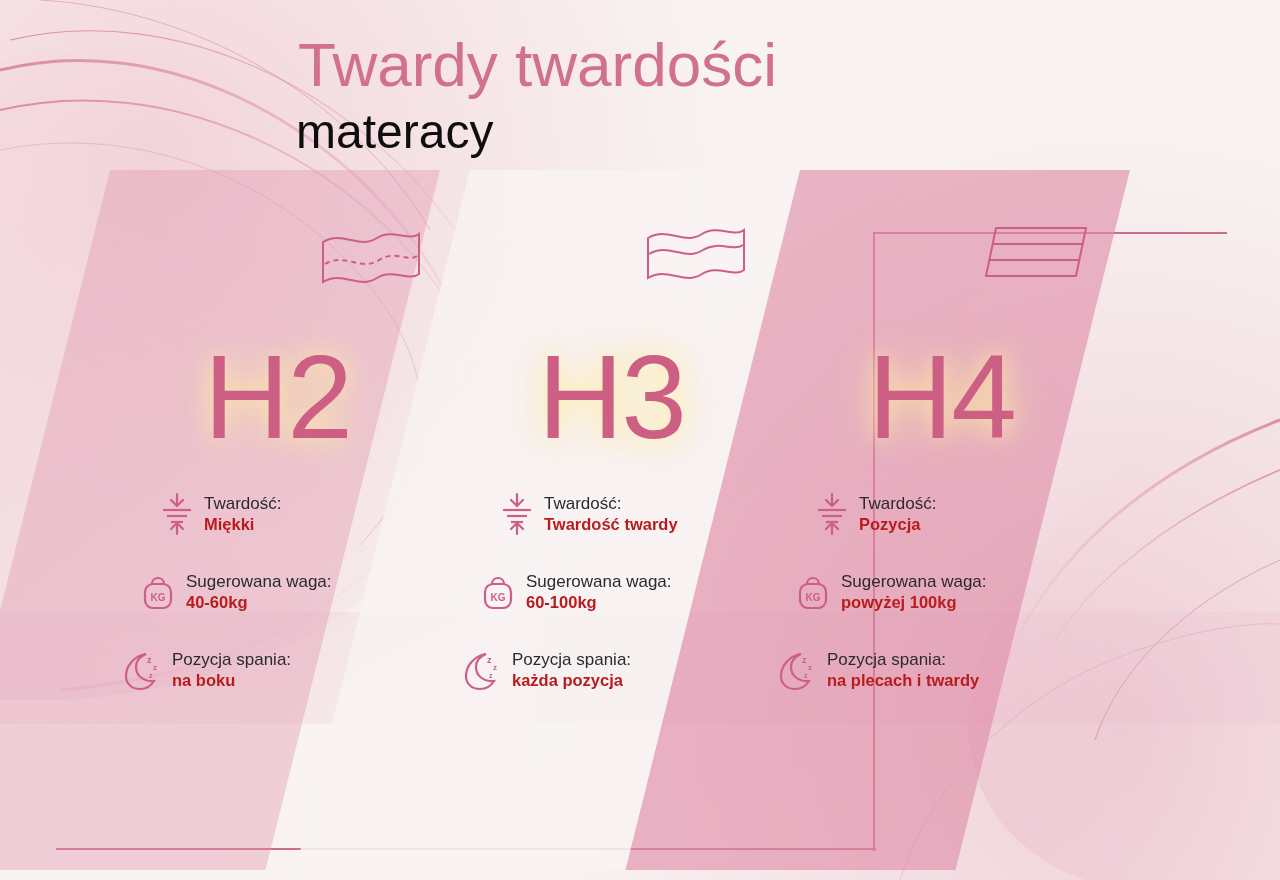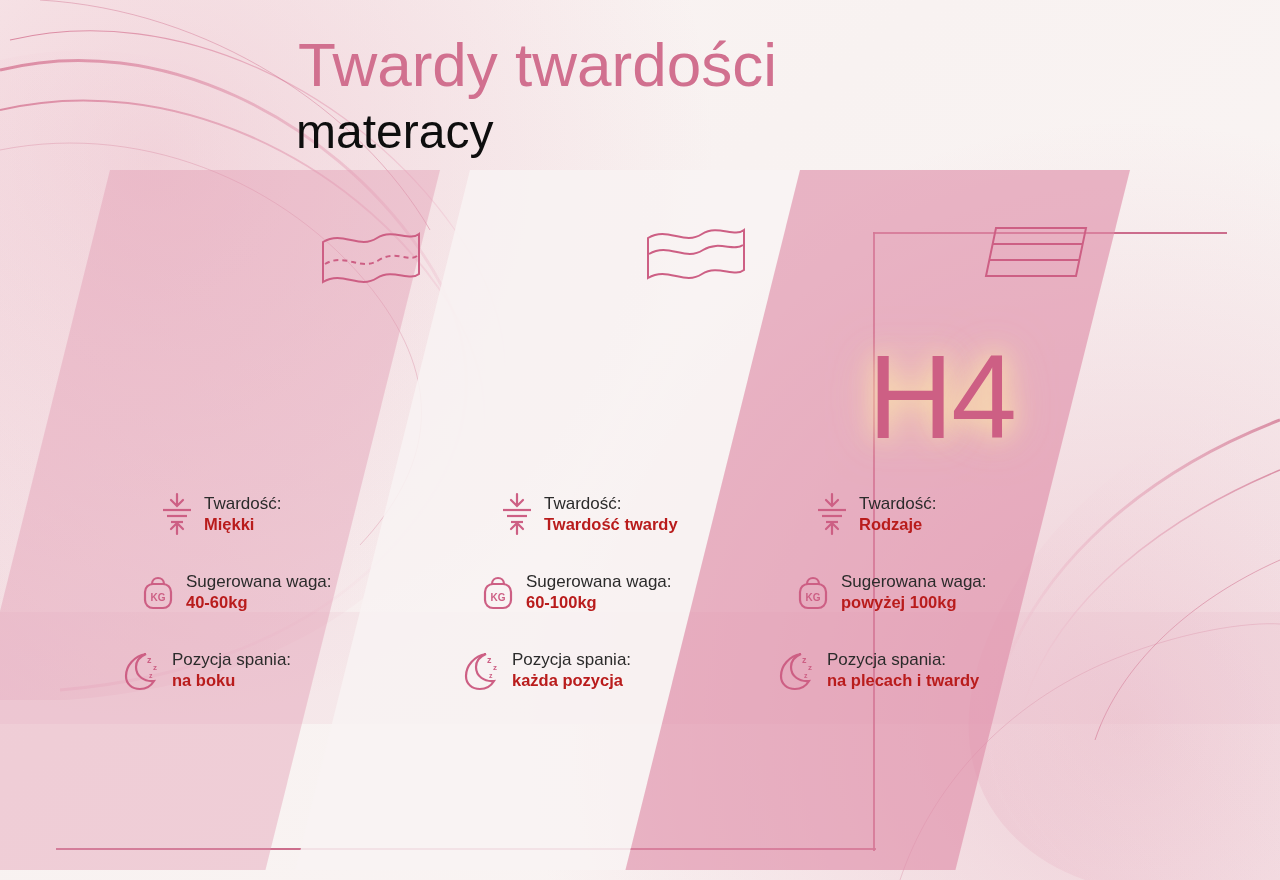--- a/index.html
+++ b/index.html
@@ -193,20 +193,21 @@
 
   <div class="col c1">
 
     <div class="mat-icon">
       <svg width="112" height="82" viewBox="0 0 112 82">
         <path d="M8,24 C28,12 44,32 62,20 C78,10 94,24 104,16 L104,56 C94,64 78,50 62,60 C44,72 28,52 8,64 Z" fill="none" stroke="#cd5f84" stroke-width="2"></path>
         <path d="M10,46 C30,34 46,54 64,42 C80,32 94,44 102,38" fill="none" stroke="#cd5f84" stroke-width="2" stroke-dasharray="5 4"></path>
       </svg>
     </div>
 
+    <div class="hcode">H2</div>
 
     <div class="row r1">
       <span>
         <svg width="34" height="44" viewBox="0 0 34 44">
           <path d="M17,2 L17,12 M11,8 L17,14 L23,8" fill="none" stroke="#cd5f84" stroke-width="2.2" stroke-linecap="round"></path>
           <line x1="3" y1="18" x2="31" y2="18" stroke="#cd5f84" stroke-width="2.2"></line>
           <line x1="7" y1="24" x2="27" y2="24" stroke="#cd5f84" stroke-width="2.2"></line>
           <line x1="11" y1="30" x2="23" y2="30" stroke="#cd5f84" stroke-width="2.2"></line>
           <path d="M17,42 L17,33 M11,37 L17,31 L23,37" fill="none" stroke="#cd5f84" stroke-width="2.2" stroke-linecap="round"></path>
         </svg>
@@ -249,20 +250,21 @@
 
   <div class="col c2">
 
     <div class="mat-icon">
       <svg width="112" height="82" viewBox="0 0 112 82">
         <path d="M8,20 C28,8 44,28 62,16 C78,6 94,20 104,12 L104,52 C94,60 78,46 62,56 C44,68 28,48 8,60 Z" fill="none" stroke="#cd5f84" stroke-width="2"></path>
         <path d="M9,36 C29,24 45,44 63,32 C79,22 94,34 103,27" fill="none" stroke="#cd5f84" stroke-width="2"></path>
       </svg>
     </div>
 
+    <div class="hcode">H3</div>
 
     <div class="row r1">
       <span>
         <svg width="34" height="44" viewBox="0 0 34 44">
           <path d="M17,2 L17,12 M11,8 L17,14 L23,8" fill="none" stroke="#cd5f84" stroke-width="2.2" stroke-linecap="round"></path>
           <line x1="3" y1="18" x2="31" y2="18" stroke="#cd5f84" stroke-width="2.2"></line>
           <line x1="7" y1="24" x2="27" y2="24" stroke="#cd5f84" stroke-width="2.2"></line>
           <line x1="11" y1="30" x2="23" y2="30" stroke="#cd5f84" stroke-width="2.2"></line>
           <path d="M17,42 L17,33 M11,37 L17,31 L23,37" fill="none" stroke="#cd5f84" stroke-width="2.2" stroke-linecap="round"></path>
         </svg>
@@ -320,21 +322,21 @@
         <svg width="34" height="44" viewBox="0 0 34 44">
           <path d="M17,2 L17,12 M11,8 L17,14 L23,8" fill="none" stroke="#cd5f84" stroke-width="2.2" stroke-linecap="round"></path>
           <line x1="3" y1="18" x2="31" y2="18" stroke="#cd5f84" stroke-width="2.2"></line>
           <line x1="7" y1="24" x2="27" y2="24" stroke="#cd5f84" stroke-width="2.2"></line>
           <line x1="11" y1="30" x2="23" y2="30" stroke="#cd5f84" stroke-width="2.2"></line>
           <path d="M17,42 L17,33 M11,37 L17,31 L23,37" fill="none" stroke="#cd5f84" stroke-width="2.2" stroke-linecap="round"></path>
         </svg>
       </span>
       <span class="txt">
         <div class="lbl">Twardość:</div>
-        <div class="val">Rodzaje</div>
+        <div class="val">Pozycja</div>
       </span>
     </div>
 
     <div class="row r2">
       <span>
         <svg width="36" height="44" viewBox="0 0 36 44">
           <path d="M12,14 C12,6 24,6 24,14" fill="none" stroke="#cd5f84" stroke-width="2.2"></path>
           <rect x="5" y="14" width="26" height="24" rx="8" fill="none" stroke="#cd5f84" stroke-width="2.2"></rect>
           <text x="18" y="31" font-family="Liberation Sans, sans-serif" font-size="10" font-weight="bold" fill="#cd5f84" text-anchor="middle">KG</text>
         </svg>

